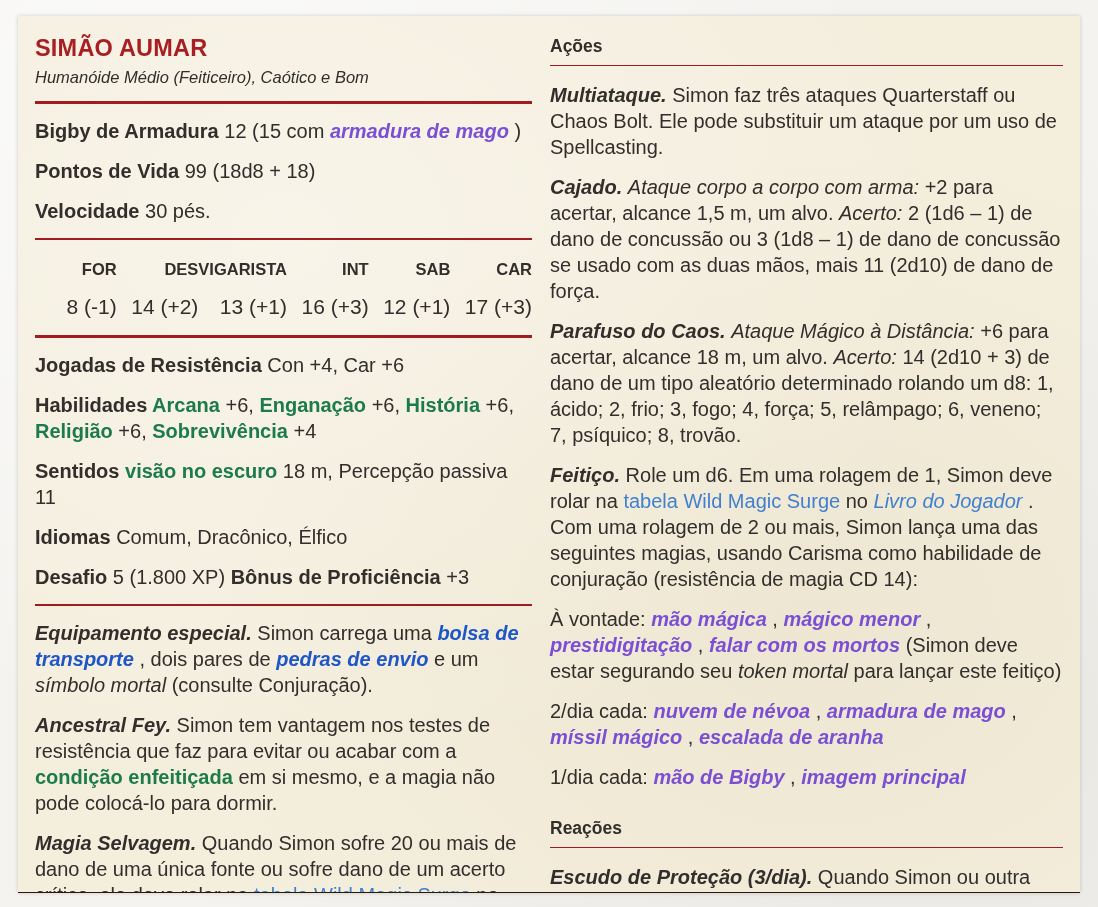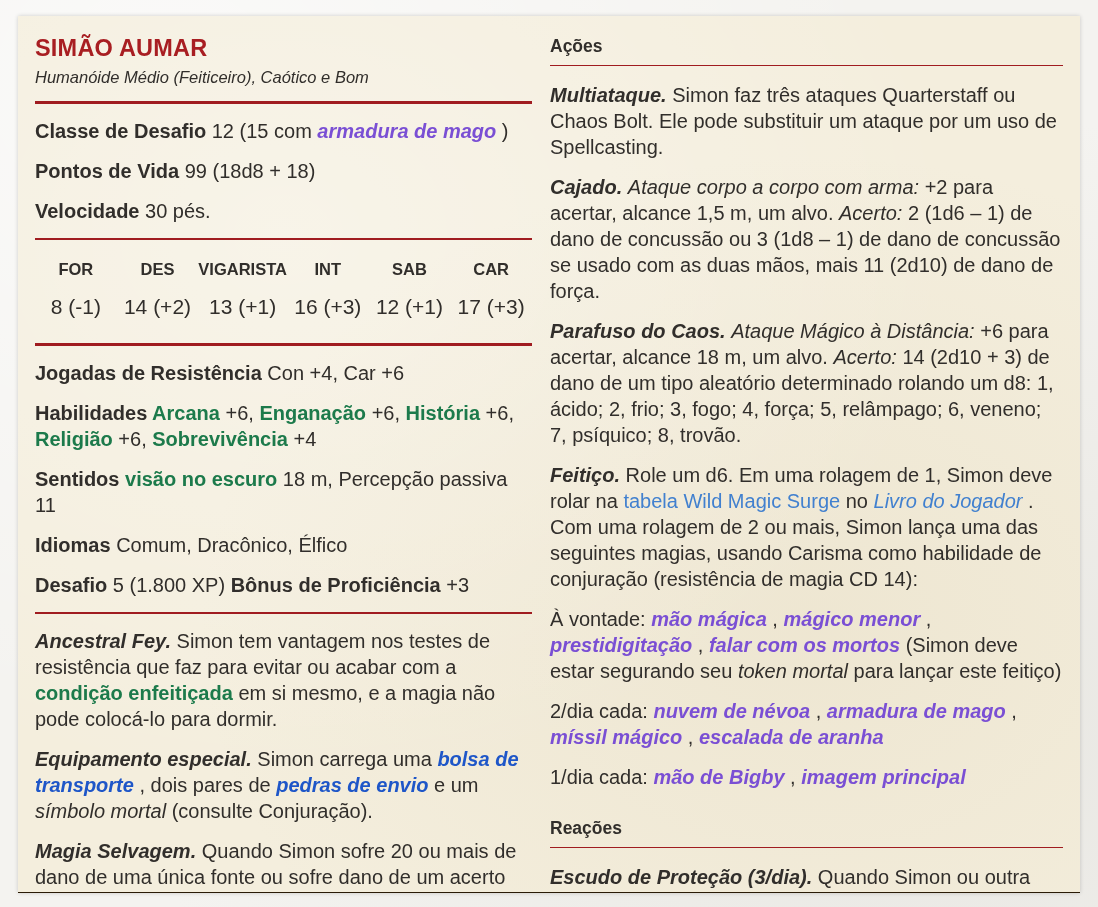--- a/index.html
+++ b/index.html
@@ -46,21 +46,21 @@
   }
   .subtitle{font-style:italic;font-size:16.5px;line-height:24px;margin:0 0 12px 0;}
   .rule{height:2.5px;background:var(--rule-red);margin:12px 0;}
   p{font-size:20px;line-height:26px;margin:14px 0;}
   h2{
     font-size:17.5px;font-weight:700;color:var(--text);
     margin:6px 0 16px 0;padding:4px 0 8px 0;
     border-bottom:1.5px solid var(--rule-red);
   }
   h2.second{margin-top:24px;}
-  .abilities{display:flex;text-align:center;margin:20px 0 24px 0;}
+  .abilities{display:flex;text-align:right;margin:20px 0 16px 0;}
   .ab{flex:1;}
   .ab .ab-label{font-weight:700;font-size:16.5px;margin-bottom:16px;}
   .ab .ab-score{font-size:21px;}
   
   .b{font-weight:700;}
   .i{font-style:italic;}
   .bi{font-weight:700;font-style:italic;}
   .skill{color:var(--green);font-weight:700;cursor:pointer;}
   .spell{color:var(--purple);font-weight:700;font-style:italic;cursor:pointer;}
   .item{color:var(--blue);font-weight:700;font-style:italic;cursor:pointer;}
@@ -74,21 +74,21 @@
 
   <div class="bar bar-bottom"></div>
 
   <div class="columns">
 
     <div class="col col-left">
       <h1>SIMÃO AUMAR</h1>
       <div class="subtitle">Humanóide Médio (Feiticeiro), Caótico e Bom</div>
       <div class="rule"></div>
 
-      <p><span class="b">Classe de Desafio </span><span>12 (15 com </span><span class="spell">armadura de mago</span><span> )</span></p>
+      <p><span class="b">Bigby de Armadura </span><span>12 (15 com </span><span class="spell">armadura de mago</span><span> )</span></p>
       <p><span class="b">Pontos de Vida </span><span>99 (18d8 + 18)</span></p>
       <p><span class="b">Velocidade </span><span>30 pés.</span></p>
 
       <div class="rule"></div>
 
       <div class="abilities">
         <div class="ab">
           <div class="ab-label">FOR</div>
           <div class="ab-score">8 (-1)</div>
         </div>
@@ -117,22 +117,22 @@
       <div class="rule"></div>
 
       <p><span class="b">Jogadas de Resistência </span><span>Con +4, Car +6</span></p>
       <p><span class="b">Habilidades </span><span class="skill">Arcana</span><span> +6, </span><span class="skill">Enganação</span><span> +6, </span><span class="skill">História</span><span> +6, </span><span class="skill">Religião</span><span> +6, </span><span class="skill">Sobrevivência</span><span> +4</span></p>
       <p><span class="b">Sentidos </span><span class="skill">visão no escuro</span><span> 18 m, Percepção passiva 11</span></p>
       <p><span class="b">Idiomas </span><span>Comum, Dracônico, Élfico</span></p>
       <p><span class="b">Desafio </span><span>5 (1.800 XP) </span><span class="b">Bônus de Proficiência </span><span>+3</span></p>
 
       <div class="rule"></div>
 
+      <p><span class="bi">Equipamento especial.</span><span> Simon carrega uma </span><span class="item">bolsa de transporte</span><span> , dois pares de </span><span class="item">pedras de envio</span><span> e um </span><span class="i">símbolo mortal</span><span> (consulte Conjuração).</span></p>
       <p><span class="bi">Ancestral Fey.</span><span> Simon tem vantagem nos testes de resistência que faz para evitar ou acabar com a </span><span class="skill">condição enfeitiçada</span><span> em si mesmo, e a magia não pode colocá-lo para dormir.</span></p>
-      <p><span class="bi">Equipamento especial.</span><span> Simon carrega uma </span><span class="item">bolsa de transporte</span><span> , dois pares de </span><span class="item">pedras de envio</span><span> e um </span><span class="i">símbolo mortal</span><span> (consulte Conjuração).</span></p>
       <p><span class="bi">Magia Selvagem.</span><span> Quando Simon sofre 20 ou mais de dano de uma única fonte ou sofre dano de um acerto crítico, ele deve rolar na </span><span class="link">tabela Wild Magic Surge</span><span> no </span><span class="linki">Livro do Jogador</span><span> .</span></p>
     </div>
 
     <div class="col col-right">
       <h2>Ações</h2>
       <p><span class="bi">Multiataque.</span><span> Simon faz três ataques Quarterstaff ou Chaos Bolt. Ele pode substituir um ataque por um uso de Spellcasting.</span></p>
       <p><span class="bi">Cajado.</span><span> </span><span class="i">Ataque corpo a corpo com arma:</span><span> +2 para acertar, alcance 1,5 m, um alvo. </span><span class="i">Acerto:</span><span> 2 (1d6 – 1) de dano de concussão ou 3 (1d8 – 1) de dano de concussão se usado com as duas mãos, mais 11 (2d10) de dano de força.</span></p>
       <p><span class="bi">Parafuso do Caos.</span><span> </span><span class="i">Ataque Mágico à Distância:</span><span> +6 para acertar, alcance 18 m, um alvo. </span><span class="i">Acerto:</span><span> 14 (2d10 + 3) de dano de um tipo aleatório determinado rolando um d8: 1, ácido; 2, frio; 3, fogo; 4, força; 5, relâmpago; 6, veneno; 7, psíquico; 8, trovão.</span></p>
       <p><span class="bi">Feitiço.</span><span> Role um d6. Em uma rolagem de 1, Simon deve rolar na </span><span class="link">tabela Wild Magic Surge</span><span> no </span><span class="linki">Livro do Jogador</span><span> . Com uma rolagem de 2 ou mais, Simon lança uma das seguintes magias, usando Carisma como habilidade de conjuração (resistência de magia CD 14):</span></p>
       <p><span>À vontade: </span><span class="spell">mão mágica</span><span> , </span><span class="spell">mágico menor</span><span> , </span><span class="spell">prestidigitação</span><span> , </span><span class="spell">falar com os mortos</span><span> (Simon deve estar segurando seu </span><span class="i">token mortal</span><span> para lançar este feitiço)</span></p>

